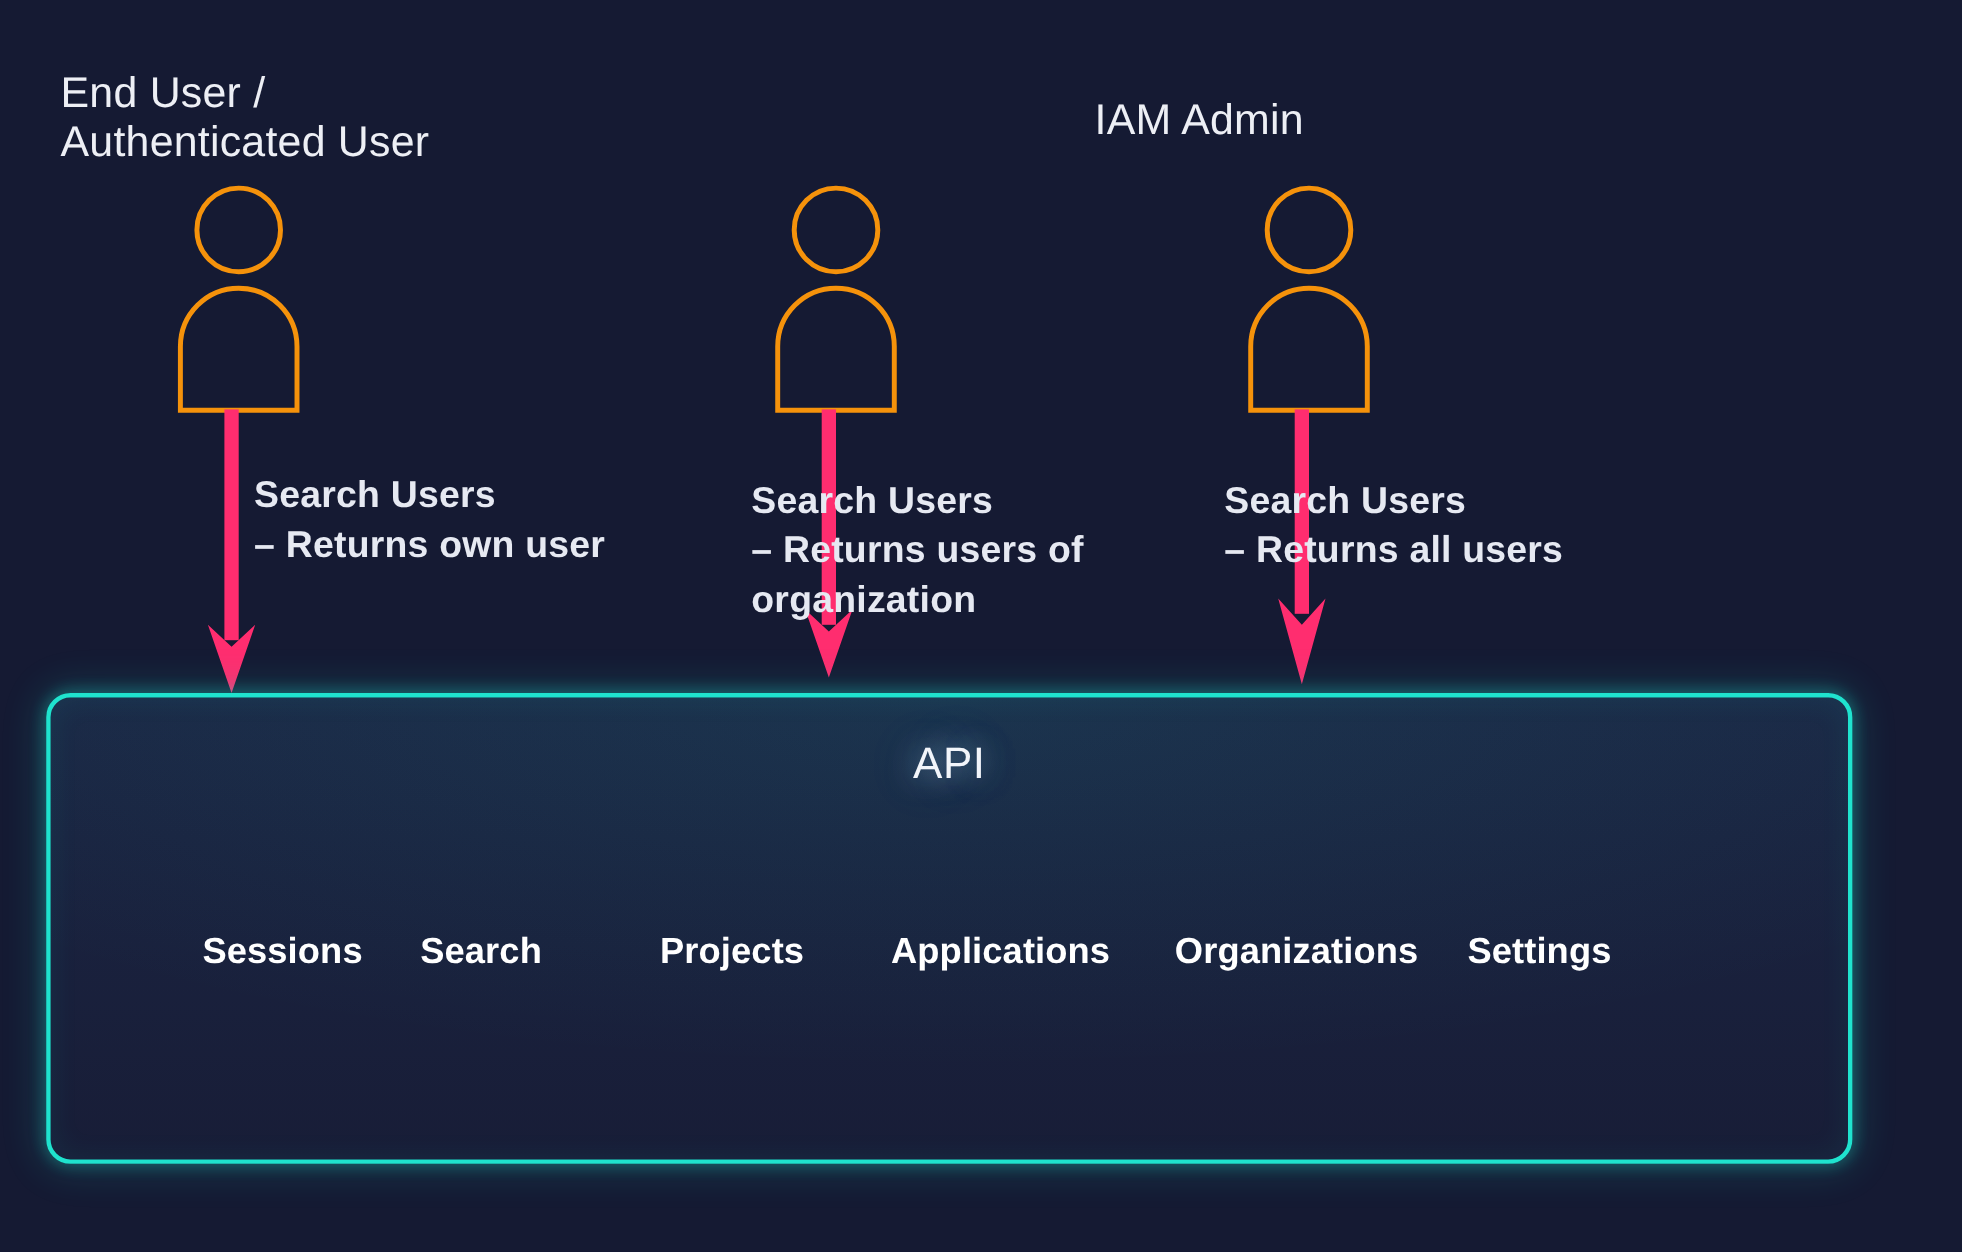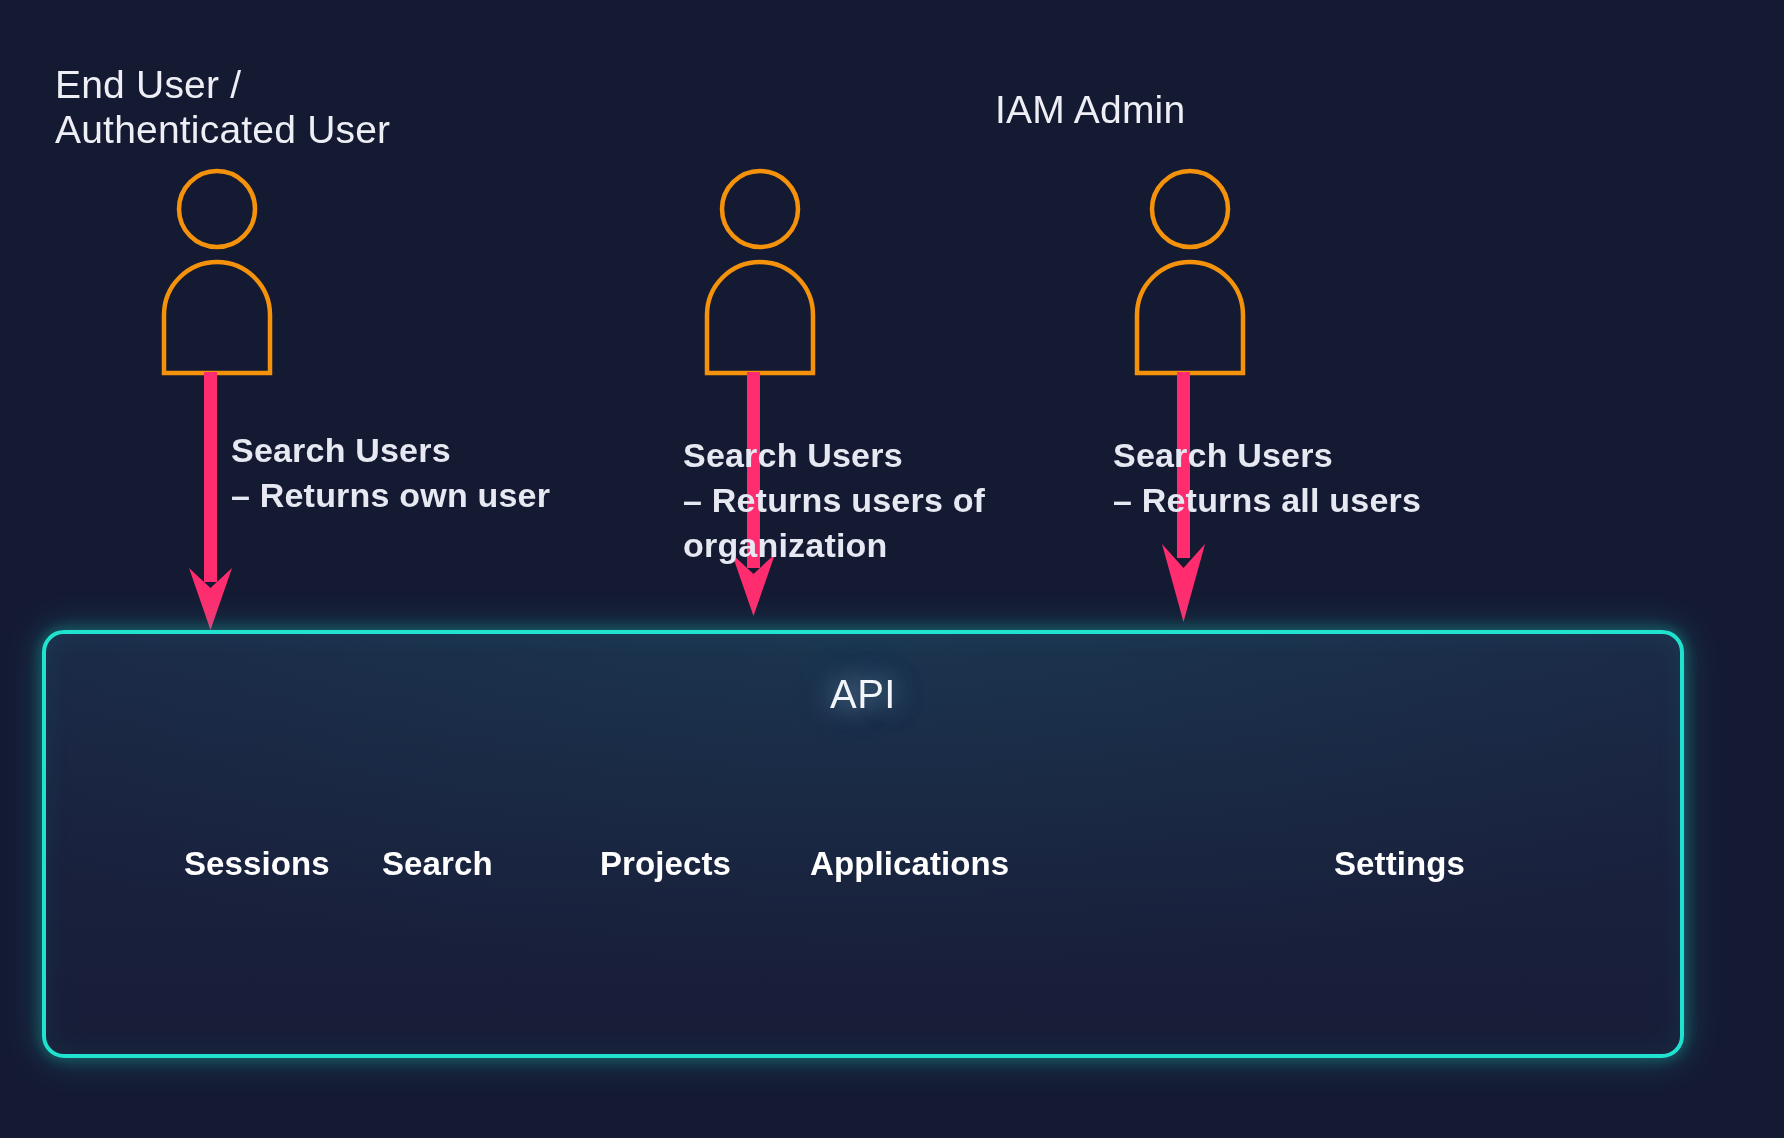--- a/index.html
+++ b/index.html
@@ -163,17 +163,18 @@
 – Returns all users</div>
   </div>
 
   <div class="api-box">
     <div class="api-title">API</div>
     <div class="api-services">
       <span class="service" style="left:138px;">Sessions</span>
       <span class="service" style="left:336px;">Search</span>
       <span class="service" style="left:554px;text-align:right;">Projects</span>
       <span class="service" style="left:764px;">Applications</span>
+      <span class="service" style="left:1022px;">Organizations</span>
       <span class="service" style="left:1288px;">Settings</span>
     </div>
   </div>
 
 </div>
 
 </body></html>

